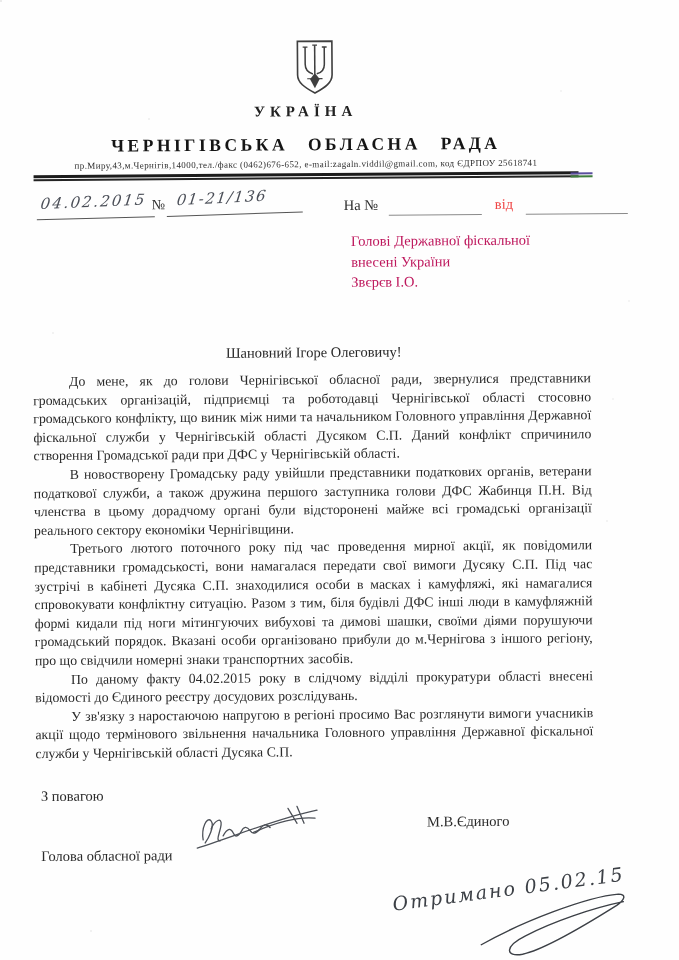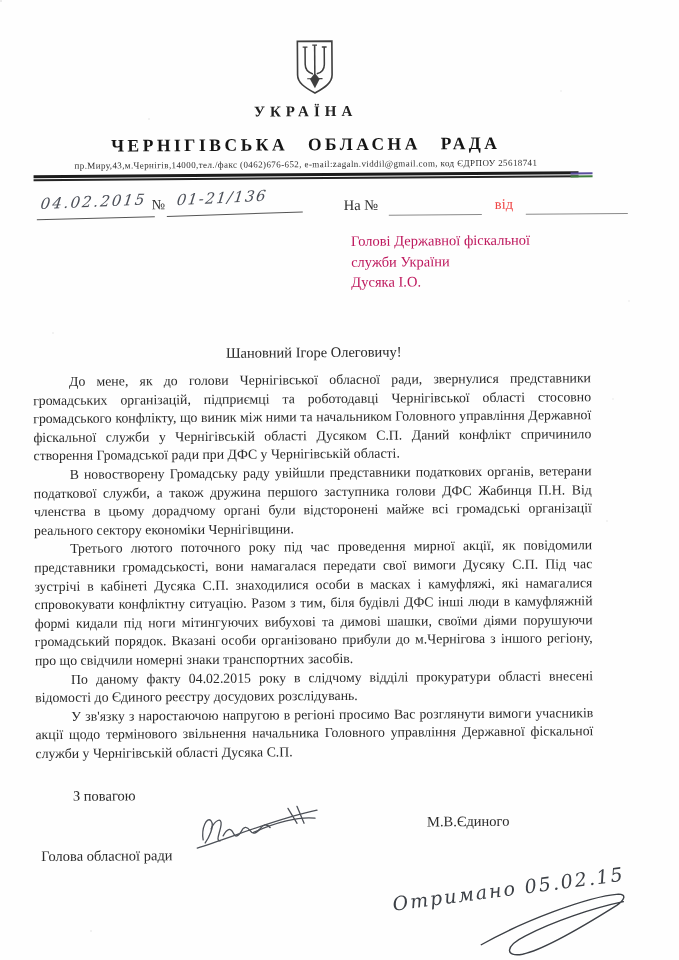--- a/index.html
+++ b/index.html
@@ -45,21 +45,21 @@
   .reply-from{position:absolute;left:496px;top:197px;font-size:14.5px;color:#ef4444;}
   .ul-reply-from{left:527px;top:215px;width:102px;border-bottom-color:#8a8a8a;}
   
   .recipient{position:absolute;left:352px;top:231px;font-size:14.5px;line-height:20.5px;color:#be185d;}
   
   .salutation{position:absolute;left:35px;top:344px;width:558px;text-align:center;font-size:14.5px;color:#2a2a2a;}
   .body-text{position:absolute;left:33px;top:371px;width:558px;font-size:13.8px;line-height:18.6px;
     text-align:justify;color:#2b2b2b;}
   .body-text p{margin:0;text-indent:36px;}
   
-  .closing{position:absolute;left:38px;top:786px;font-size:14.5px;margin-left:32px;}
+  .closing{position:absolute;left:38px;top:786px;font-size:14.5px;}
   .sig-title{position:absolute;left:38px;top:846px;font-size:14.5px;}
   .sig-scribble{position:absolute;left:192px;top:797px;}
   .sig-name{position:absolute;left:424px;top:814px;font-size:14.5px;}
   
   .received{position:absolute;left:388px;top:876px;width:280px;transform:rotate(-7deg);
     font-size:19px;letter-spacing:2px;color:#3c4046;}
   .received-flourish{position:absolute;left:468px;top:898px;transform:rotate(-6deg);}
 </style>
 </head>
 <body>
@@ -101,22 +101,22 @@
     <div class="u-line ul-date"></div>
     <div class="u-line ul-number"></div>
 
     <div class="reply-label">На №</div>
     <div class="u-line ul-reply-no"></div>
     <div class="reply-from">від</div>
     <div class="u-line ul-reply-from"></div>
 
     <div class="recipient">
       <div>Голові Державної фіскальної</div>
-      <div>служби України</div>
-      <div>Дусяка І.О.</div>
+      <div>внесені України</div>
+      <div>Звєрєв І.О.</div>
     </div>
 
     <div class="salutation">Шановний Ігоре Олеговичу!</div>
 
     <div class="body-text">
       <p>До мене, як до голови Чернігівської обласної ради, звернулися представники громадських організацій, підприємці та роботодавці Чернігівської області  стосовно громадського конфлікту, що виник між ними та начальником Головного управління Державної фіскальної служби у Чернігівській області Дусяком С.П. Даний конфлікт спричинило створення Громадської ради при ДФС у Чернігівській області.</p>
       <p>В новостворену Громадську раду увійшли представники податкових органів, ветерани податкової служби, а також дружина першого заступника голови ДФС Жабинця П.Н. Від членства в цьому дорадчому органі були відсторонені майже всі громадські організації реального сектору економіки Чернігівщини.</p>
       <p>Третього лютого поточного року під час проведення мирної акції, як повідомили представники громадськості, вони намагалася передати свої вимоги Дусяку С.П. Під час зустрічі в кабінеті Дусяка С.П. знаходилися  особи в масках і камуфляжі, які намагалися спровокувати конфліктну ситуацію. Разом з тим, біля будівлі ДФС інші люди в камуфляжній формі кидали під ноги мітингуючих  вибухові та  димові  шашки, своїми діями порушуючи громадський порядок. Вказані особи організовано прибули до м.Чернігова  з іншого регіону, про що свідчили номерні знаки  транспортних засобів.</p>
       <p>По даному факту 04.02.2015 року в слідчому відділі прокуратури області внесені відомості до Єдиного реєстру досудових розслідувань.</p>
       <p>У зв'язку з наростаючою напругою в регіоні просимо Вас розглянути вимоги учасників акції щодо термінового звільнення начальника Головного управління Державної фіскальної служби у Чернігівській області Дусяка С.П.</p>

